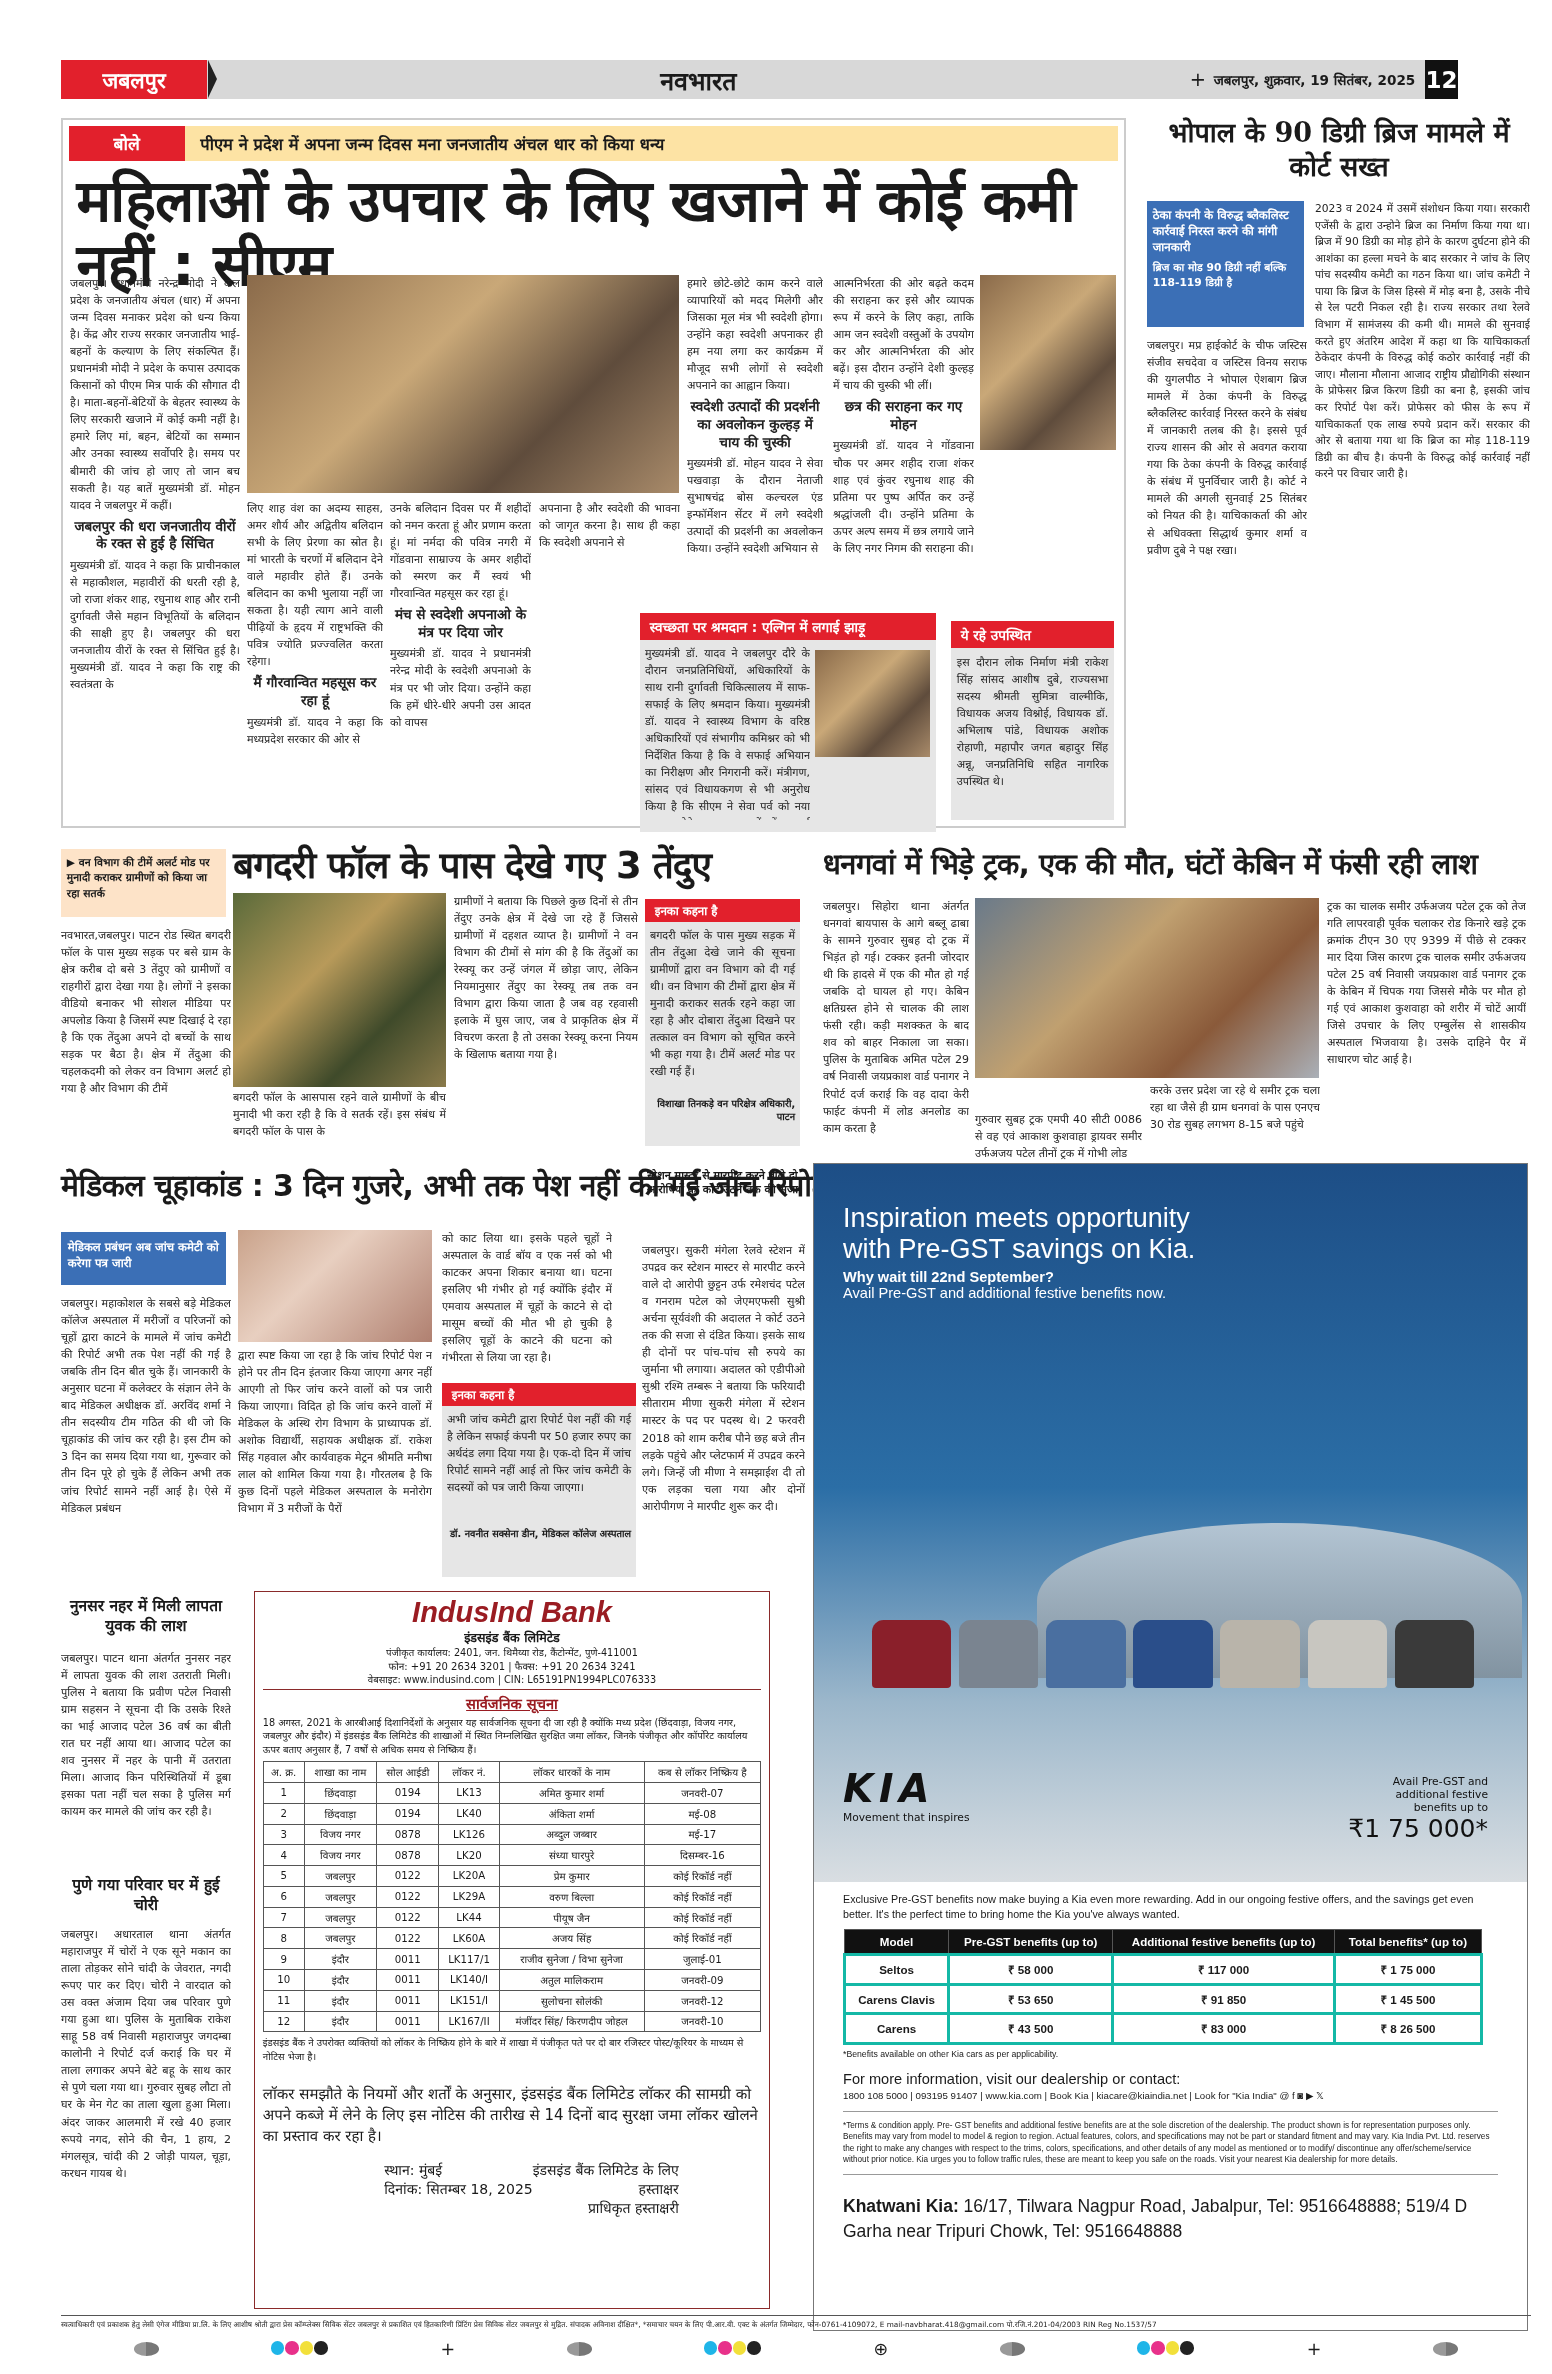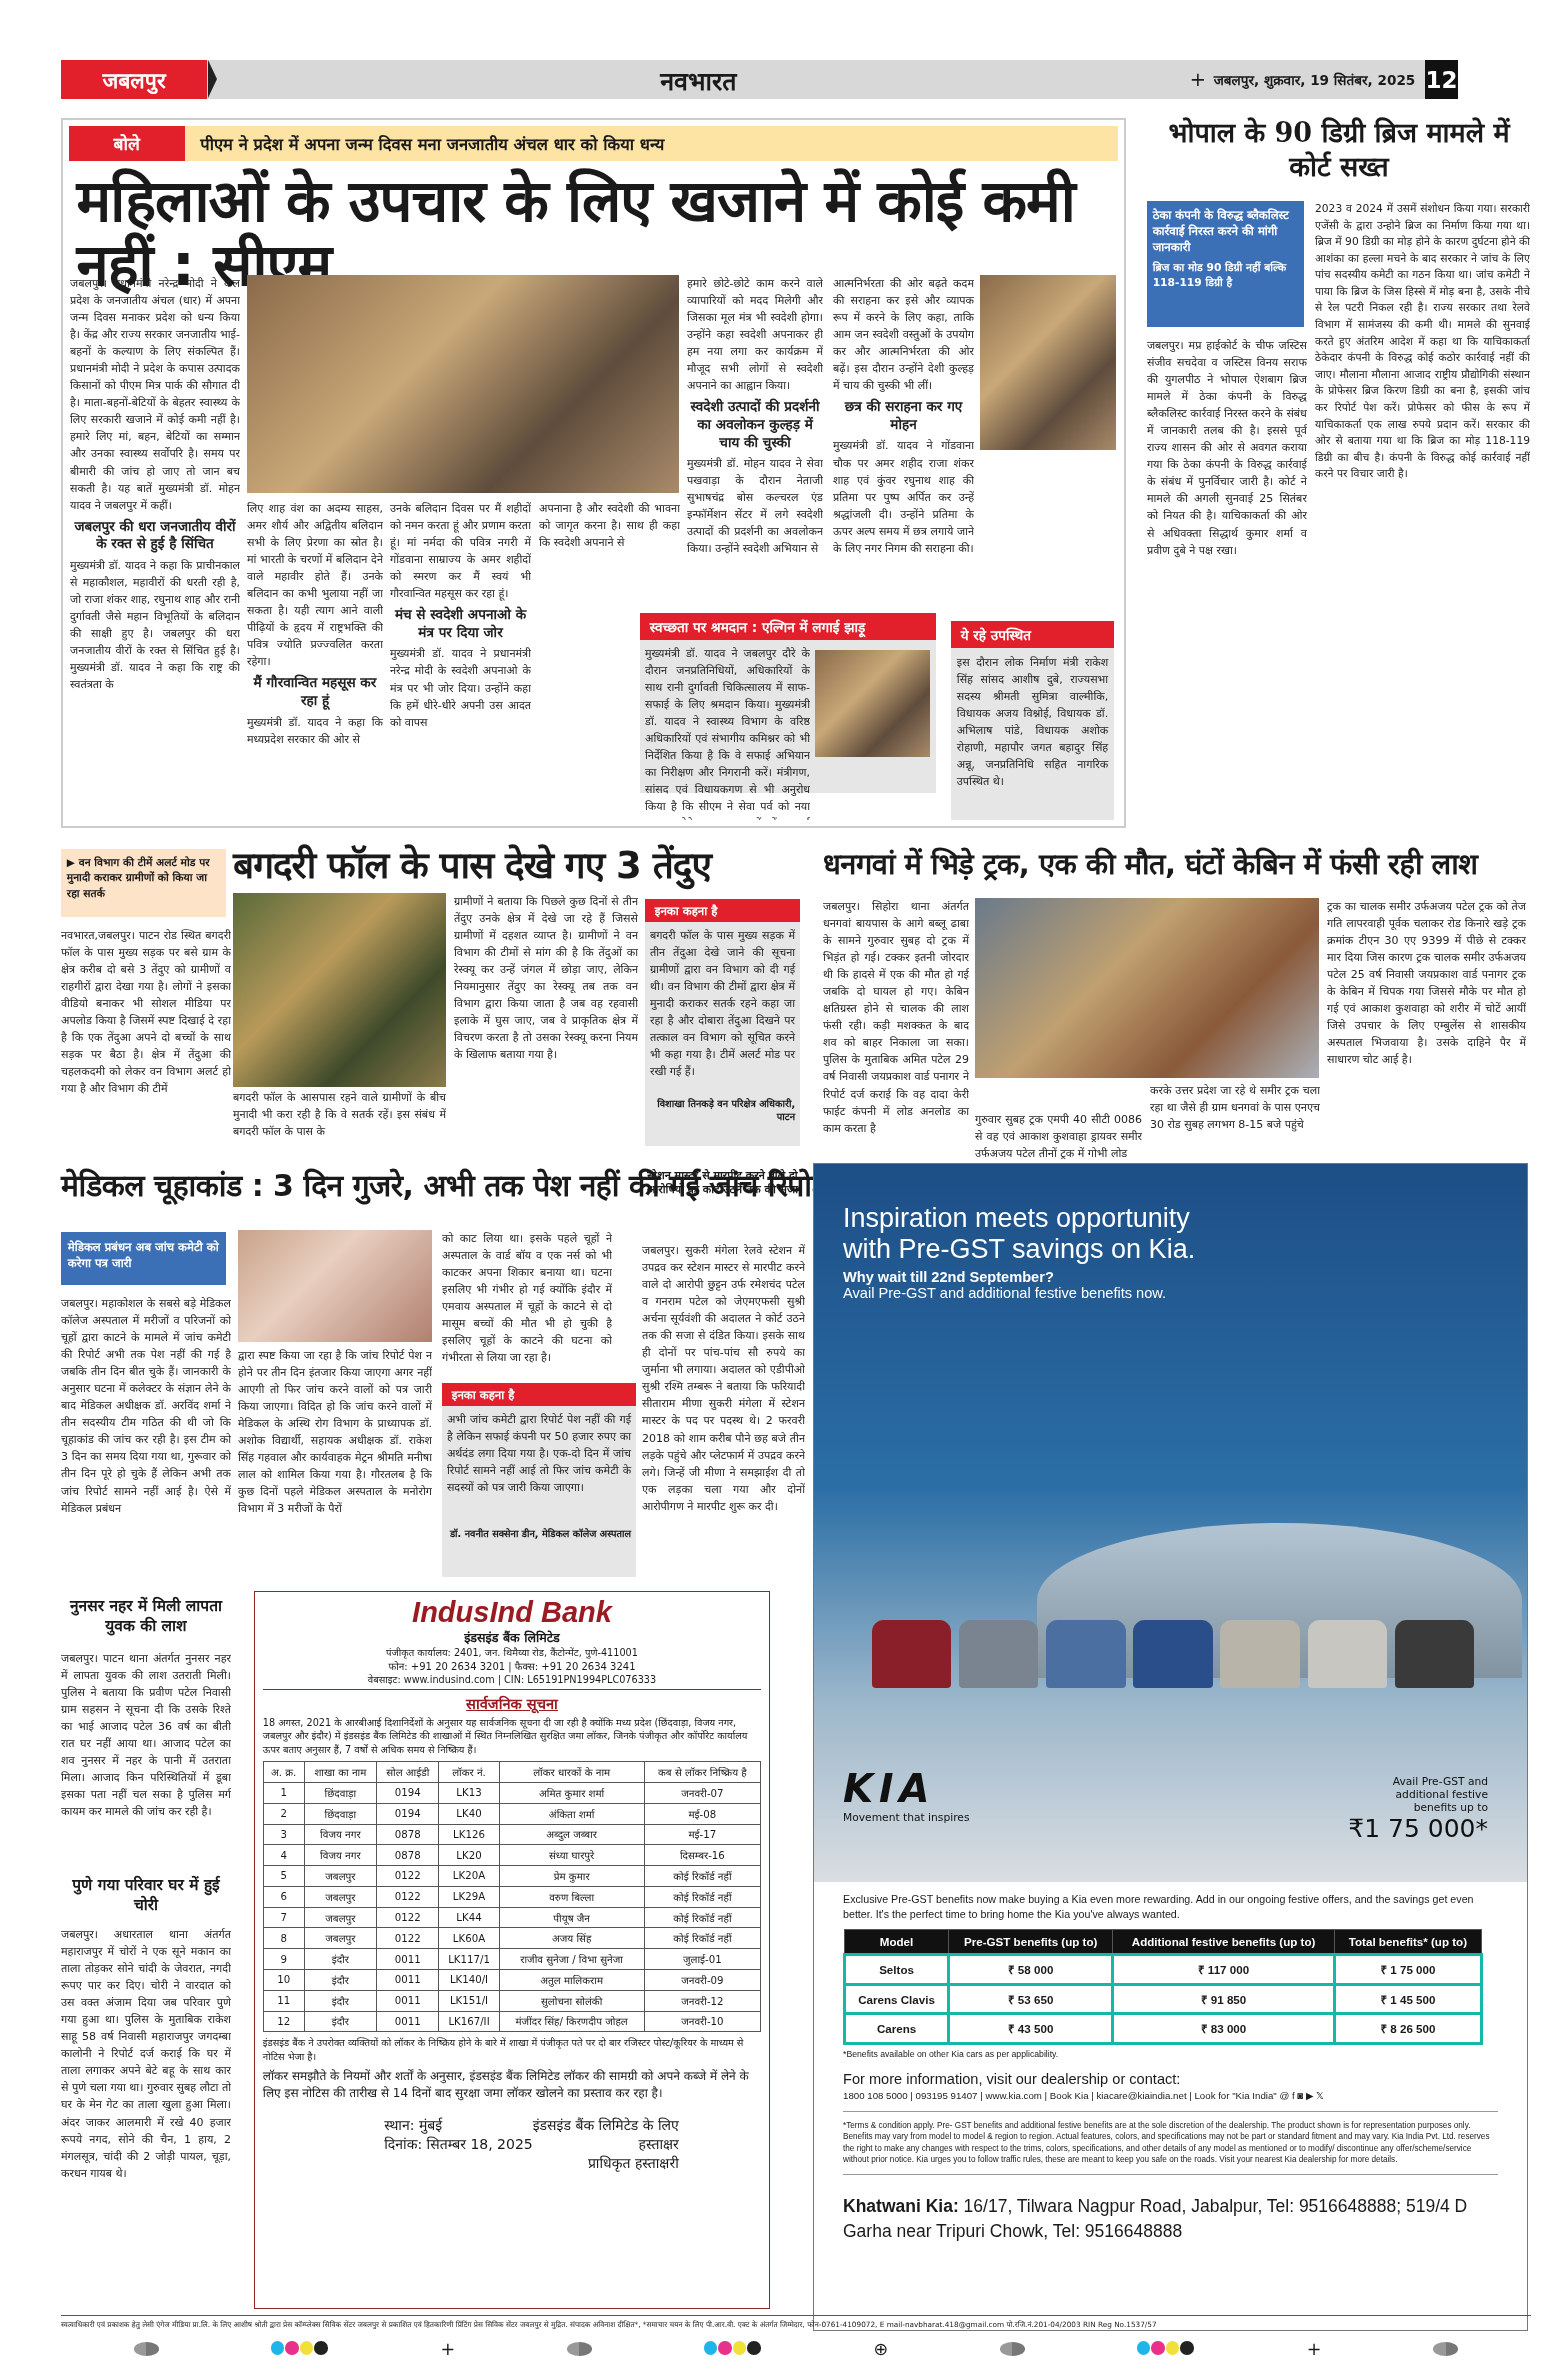--- a/index.html
+++ b/index.html
@@ -74,21 +74,21 @@
   <span>हमारे छोटे-छोटे काम करने वाले व्यापारियों को मदद मिलेगी और जिसका मूल मंत्र भी स्वदेशी होगा। उन्होंने कहा स्वदेशी अपनाकर ही हम नया लगा कर कार्यक्रम में मौजूद सभी लोगों से स्वदेशी अपनाने का आह्वान किया।</span>
   <div class="sub" style="margin:3.9px 0">स्वदेशी उत्पादों की प्रदर्शनी का अवलोकन कुल्हड़ में चाय की चुस्की</div>
   <span>मुख्यमंत्री डॉ. मोहन यादव ने सेवा पखवाड़ा के दौरान नेताजी सुभाषचंद्र बोस कल्चरल एंड इन्फॉर्मेशन सेंटर में लगे स्वदेशी उत्पादों की प्रदर्शनी का अवलोकन किया। उन्होंने स्वदेशी अभियान से</span>
 </div>
 <div class="abs col" style="left:833px;top:275px;width:141px;height:306px">
   <span>आत्मनिर्भरता की ओर बढ़ते कदम की सराहना कर इसे और व्यापक रूप में करने के लिए कहा, ताकि आम जन स्वदेशी वस्तुओं के उपयोग कर और आत्मनिर्भरता की ओर बढ़ें। इस दौरान उन्होंने देशी कुल्हड़ में चाय की चुस्की भी लीं।</span>
   <div class="sub" style="margin:3.9px 0">छत्र की सराहना कर गए मोहन</div>
   <span>मुख्यमंत्री डॉ. यादव ने गोंडवाना चौक पर अमर शहीद राजा शंकर शाह एवं कुंवर रघुनाथ शाह की प्रतिमा पर पुष्प अर्पित कर उन्हें श्रद्धांजली दी। उन्होंने प्रतिमा के ऊपर अल्प समय में छत्र लगाये जाने के लिए नगर निगम की सराहना की।</span>
 </div>
 <div class="abs photo" style="left:980px;top:275px;width:136px;height:175px"></div>
-<div class="abs greybox" style="left:640px;top:613px;width:296px;height:180px">
+<div class="abs greybox" style="left:640px;top:613px;width:296px;height:219px">
   <div class="redbar">स्वच्छता पर श्रमदान : एल्गिन में लगाई झाड़ू</div>
 </div>
 <div class="abs col" style="left:645px;top:645px;width:165px;height:175px">
   <span>मुख्यमंत्री डॉ. यादव ने जबलपुर दौरे के दौरान जनप्रतिनिधियों, अधिकारियों के साथ रानी दुर्गावती चिकित्सालय में साफ- सफाई के लिए श्रमदान किया। मुख्यमंत्री डॉ. यादव ने स्वास्थ्य विभाग के वरिष्ठ अधिकारियों एवं संभागीय कमिश्नर को भी निर्देशित किया है कि वे सफाई अभियान का निरीक्षण और निगरानी करें। मंत्रीगण, सांसद एवं विधायकगण से भी अनुरोध किया है कि सीएम ने सेवा पर्व को नया आयाम देते हुए अस्पतालों में सफाई व्यवस्थाओं को बेहतर बनाने के निर्देश जारी किए हैं।</span>
 </div>
 <div class="abs photo" style="left:815px;top:650px;width:115px;height:107px"></div>
 <div class="abs greybox" style="left:951px;top:621px;width:163px;height:199px">
   <div class="redbar">ये रहे उपस्थित</div>
   <div class="col" style="padding:5.8px;height:165px">इस दौरान लोक निर्माण मंत्री राकेश सिंह सांसद आशीष दुबे, राज्यसभा सदस्य श्रीमती सुमित्रा वाल्मीकि, विधायक अजय विश्नोई, विधायक डॉ. अभिलाष पांडे, विधायक अशोक रोहाणी, महापौर जगत बहादुर सिंह अन्नू, जनप्रतिनिधि सहित नागरिक उपस्थित थे।</div>
 </div>
@@ -256,21 +256,21 @@
           <td>12</td>
           <td>इंदौर</td>
           <td>0011</td>
           <td>LK167/II</td>
           <td>मंजींदर सिंह/ किरणदीप जोहल</td>
           <td>जनवरी-10</td>
         </tr>
       </tbody>
   </table>
   <div style="font-size:9.7px;line-height:1.4;margin-top:3.9px">इंडसइंड बैंक ने उपरोक्त व्यक्तियों को लॉकर के निष्क्रिय होने के बारे में शाखा में पंजीकृत पते पर दो बार रजिस्टर पोस्ट/कूरियर के माध्यम से नोटिस भेजा है।</div>
-  <div style="font-size:12px;line-height:1.4;margin-top:5px">लॉकर समझौते के नियमों और शर्तों के अनुसार, इंडसइंड बैंक लिमिटेड लॉकर की सामग्री को अपने कब्जे में लेने के लिए इस नोटिस की तारीख से 14 दिनों बाद सुरक्षा जमा लॉकर खोलने का प्रस्ताव कर रहा है।</div>
+  <div style="font-size:15px;line-height:1.4;margin-top:21px">लॉकर समझौते के नियमों और शर्तों के अनुसार, इंडसइंड बैंक लिमिटेड लॉकर की सामग्री को अपने कब्जे में लेने के लिए इस नोटिस की तारीख से 14 दिनों बाद सुरक्षा जमा लॉकर खोलने का प्रस्ताव कर रहा है।</div>
   <div style="display:flex;justify-content:center;margin-top:13px;font-size:14px">
     <div style="padding-left:39px">
         <div>स्थान: मुंबई</div>
         <div>दिनांक: सितम्बर 18, 2025</div>
       </div>
     <div style="text-align:right">
         <div>इंडसइंड बैंक लिमिटेड के लिए</div>
         <div>हस्ताक्षर</div>
         <div>प्राधिकृत हस्ताक्षरी</div>
       </div>

